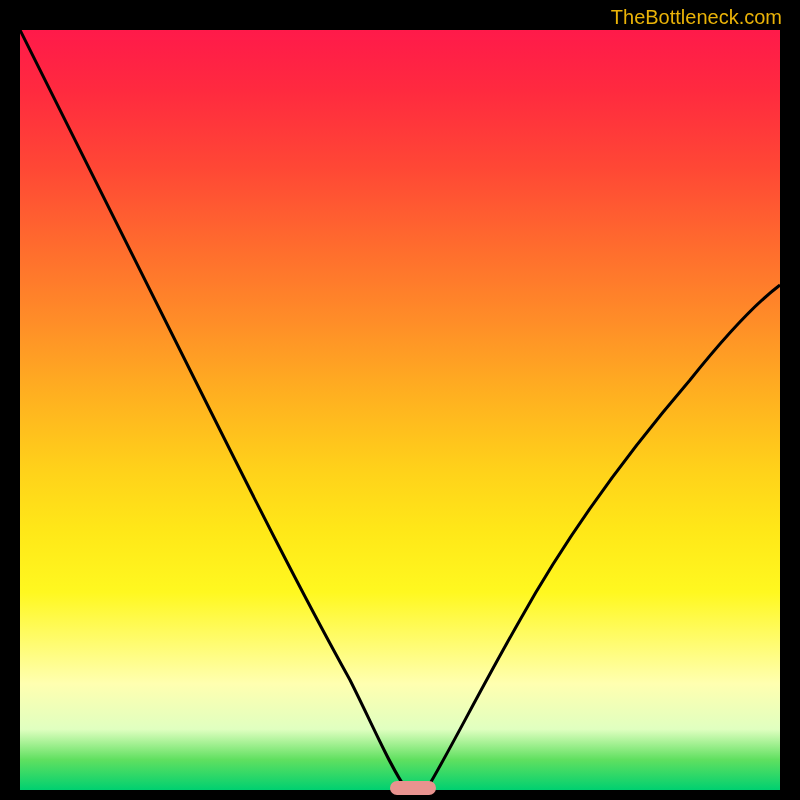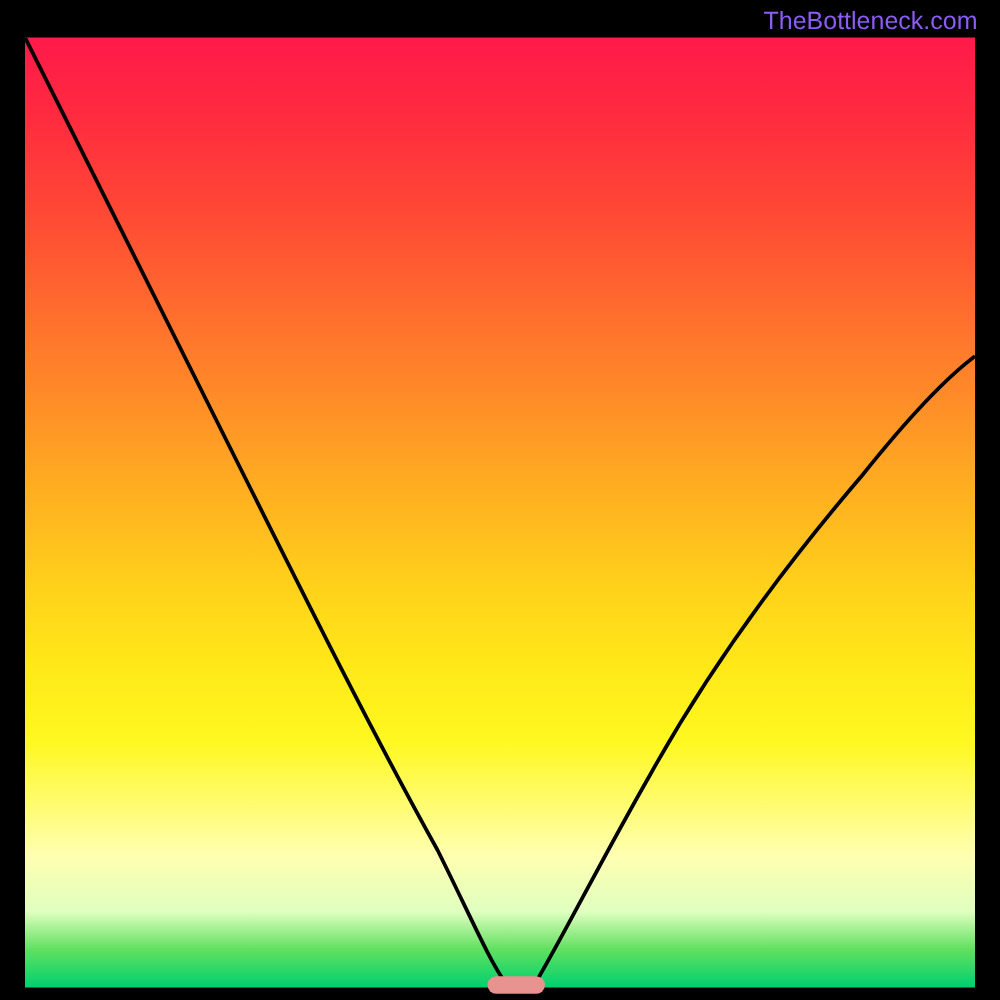--- a/index.html
+++ b/index.html
@@ -8,21 +8,21 @@
     width: 800px;
     height: 800px;
     background: #000;
     position: relative;
     font-family: Arial, sans-serif;
   }
   .watermark {
     position: absolute;
     top: 6px;
     right: 18px;
-    color: #8b5cf6;
+    color: #eab308;
     font-size: 20px;
     font-weight: 500;
     z-index: 10;
   }
   .plot-area {
     position: absolute;
     left: 20px;
     top: 30px;
     width: 760px;
     height: 760px;

